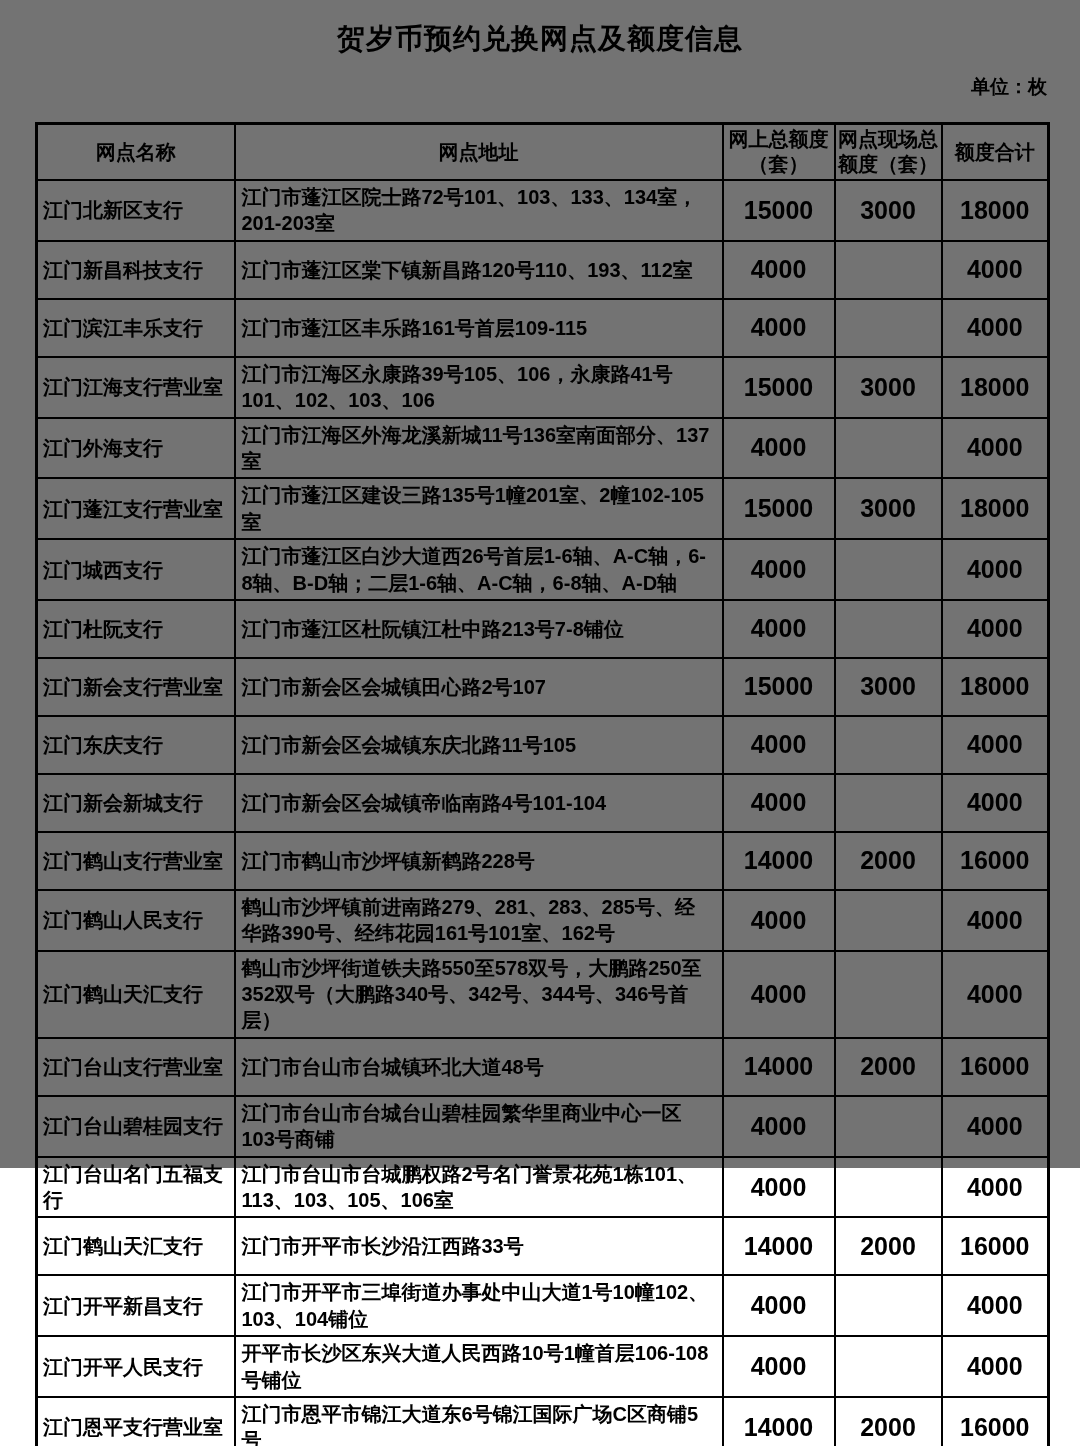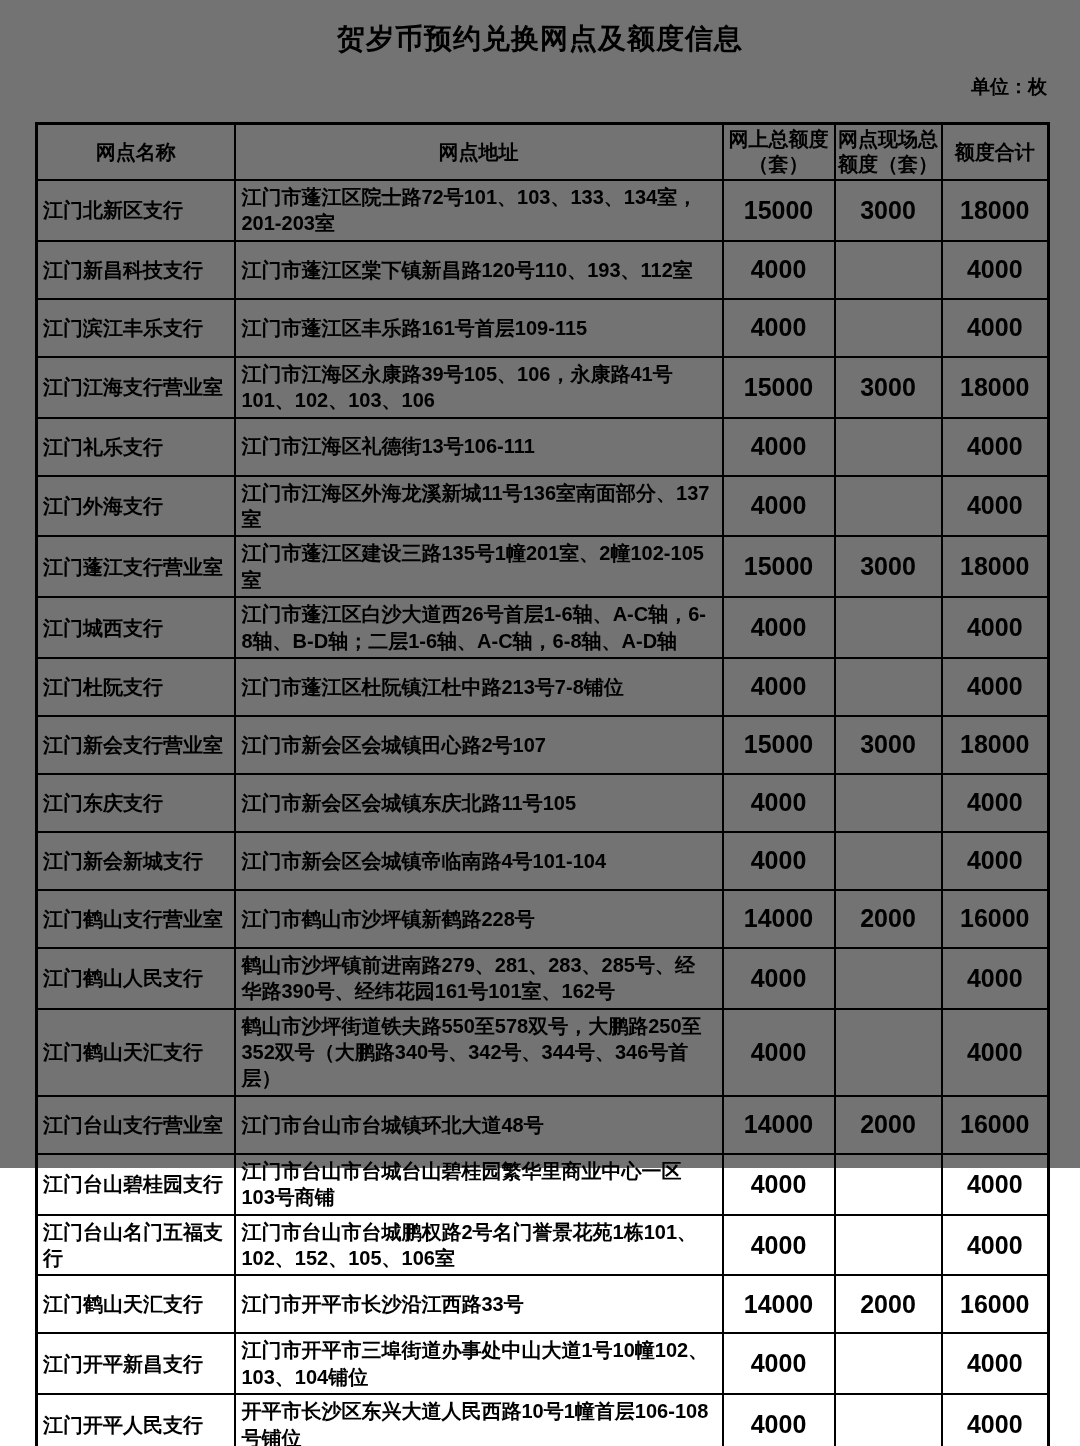--- a/index.html
+++ b/index.html
@@ -131,27 +131,20 @@
           <td class="cell-num">4000</td>
         </tr>
         <tr>
           <td class="cell-name">江门江海支行营业室</td>
           <td class="cell-addr">江门市江海区永康路39号105、106，永康路41号101、102、103、106</td>
           <td class="cell-num">15000</td>
           <td class="cell-num">3000</td>
           <td class="cell-num">18000</td>
         </tr>
         <tr>
-          <td class="cell-name">江门礼乐支行</td>
-          <td class="cell-addr">江门市江海区礼德街13号106-111</td>
-          <td class="cell-num">4000</td>
-          <td class="cell-num"></td>
-          <td class="cell-num">4000</td>
-        </tr>
-        <tr>
           <td class="cell-name">江门外海支行</td>
           <td class="cell-addr">江门市江海区外海龙溪新城11号136室南面部分、137室</td>
           <td class="cell-num">4000</td>
           <td class="cell-num"></td>
           <td class="cell-num">4000</td>
         </tr>
         <tr>
           <td class="cell-name">江门蓬江支行营业室</td>
           <td class="cell-addr">江门市蓬江区建设三路135号1幢201室、2幢102-105室</td>
           <td class="cell-num">15000</td>
@@ -223,21 +216,21 @@
         </tr>
         <tr>
           <td class="cell-name">江门台山碧桂园支行</td>
           <td class="cell-addr">江门市台山市台城台山碧桂园繁华里商业中心一区103号商铺</td>
           <td class="cell-num">4000</td>
           <td class="cell-num"></td>
           <td class="cell-num">4000</td>
         </tr>
         <tr>
           <td class="cell-name">江门台山名门五福支行</td>
-          <td class="cell-addr">江门市台山市台城鹏权路2号名门誉景花苑1栋101、102、152、105、106室</td>
+          <td class="cell-addr">江门市台山市台城鹏权路2号名门誉景花苑1栋101、113、103、105、106室</td>
           <td class="cell-num">4000</td>
           <td class="cell-num"></td>
           <td class="cell-num">4000</td>
         </tr>
         <tr>
           <td class="cell-name">江门鹤山天汇支行</td>
           <td class="cell-addr">江门市开平市长沙沿江西路33号</td>
           <td class="cell-num">14000</td>
           <td class="cell-num">2000</td>
           <td class="cell-num">16000</td>

